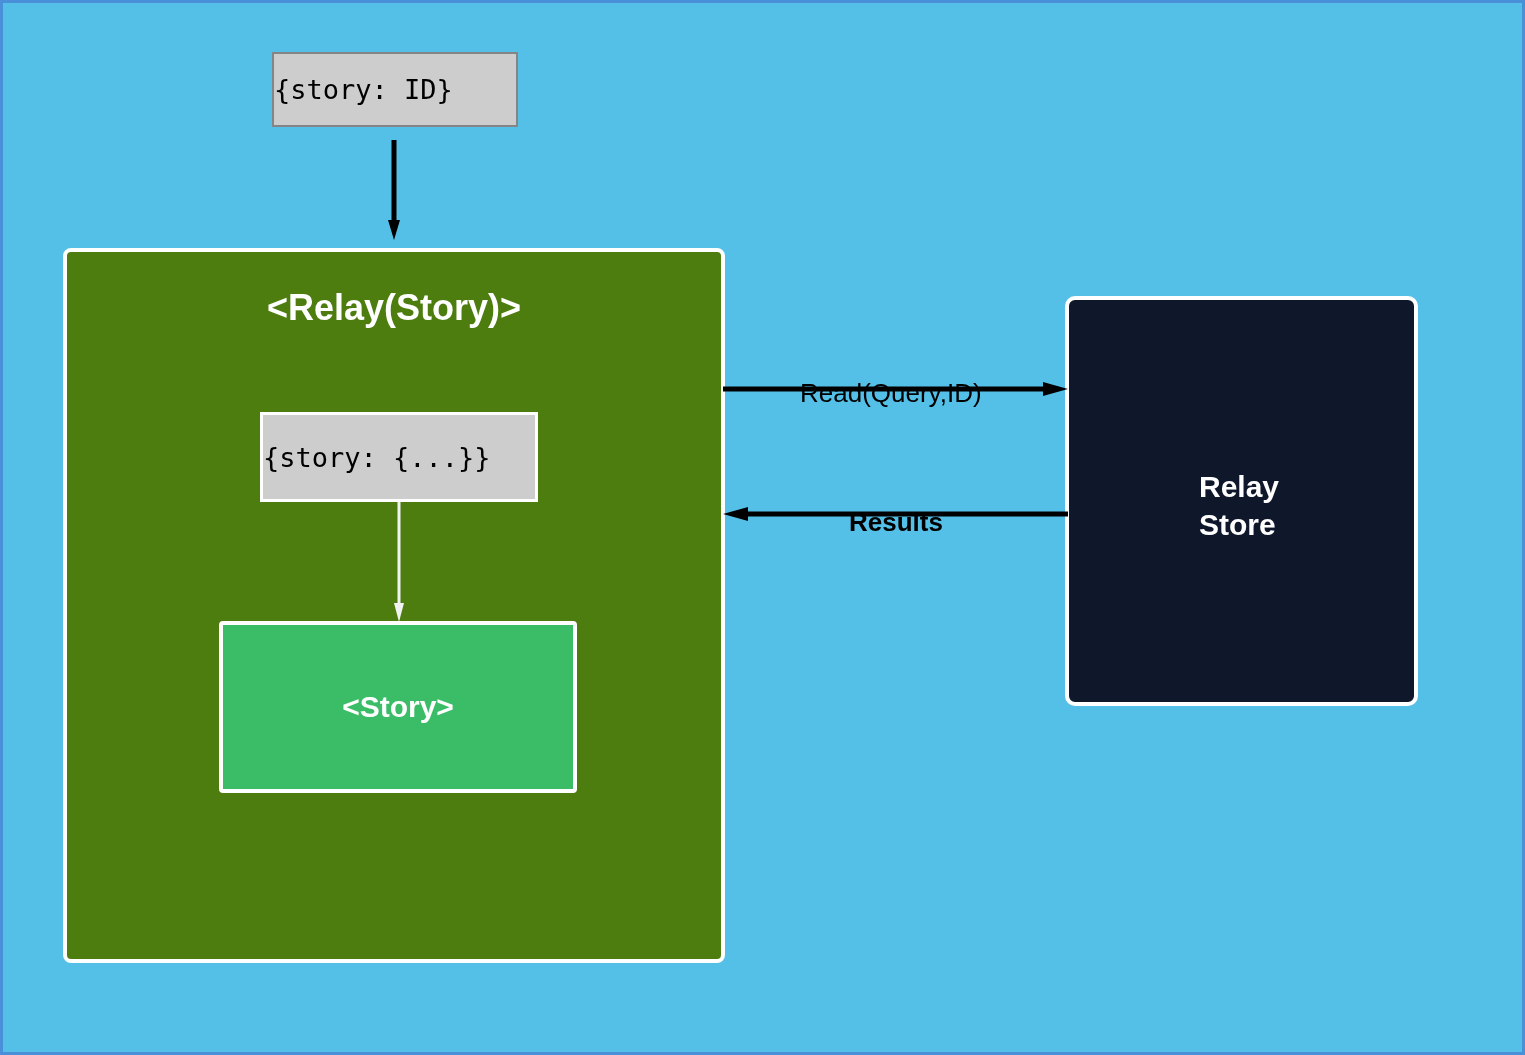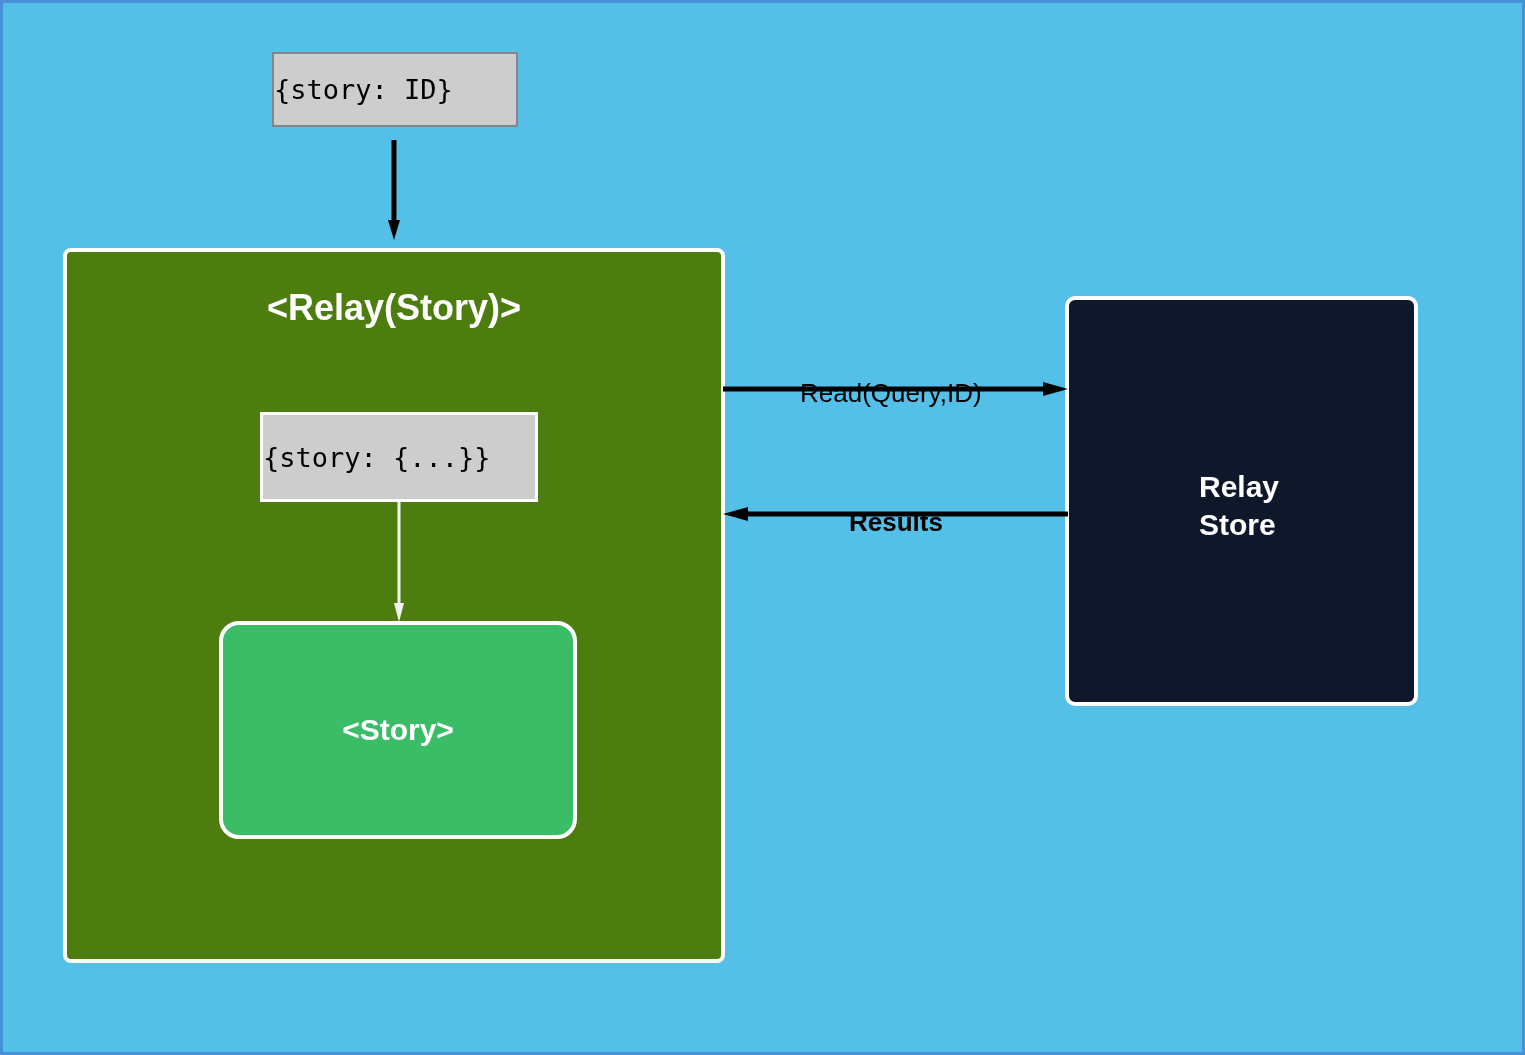--- a/index.html
+++ b/index.html
@@ -96,24 +96,24 @@
     width: 12px;
     height: 120px;
   }
 
   
   .story-box {
     position: absolute;
     left: 152px;
     top: 369px;
     width: 358px;
-    height: 218px;
+    height: 172px;
     background: #3bbd68;
     border: 4px solid #ffffff;
-    border-radius: 20px;
+    border-radius: 4px;
     box-sizing: border-box;
     display: flex;
     align-items: center;
     justify-content: center;
   }
   .story-label {
     color: #ffffff;
     font-size: 30px;
     font-weight: bold;
   }

